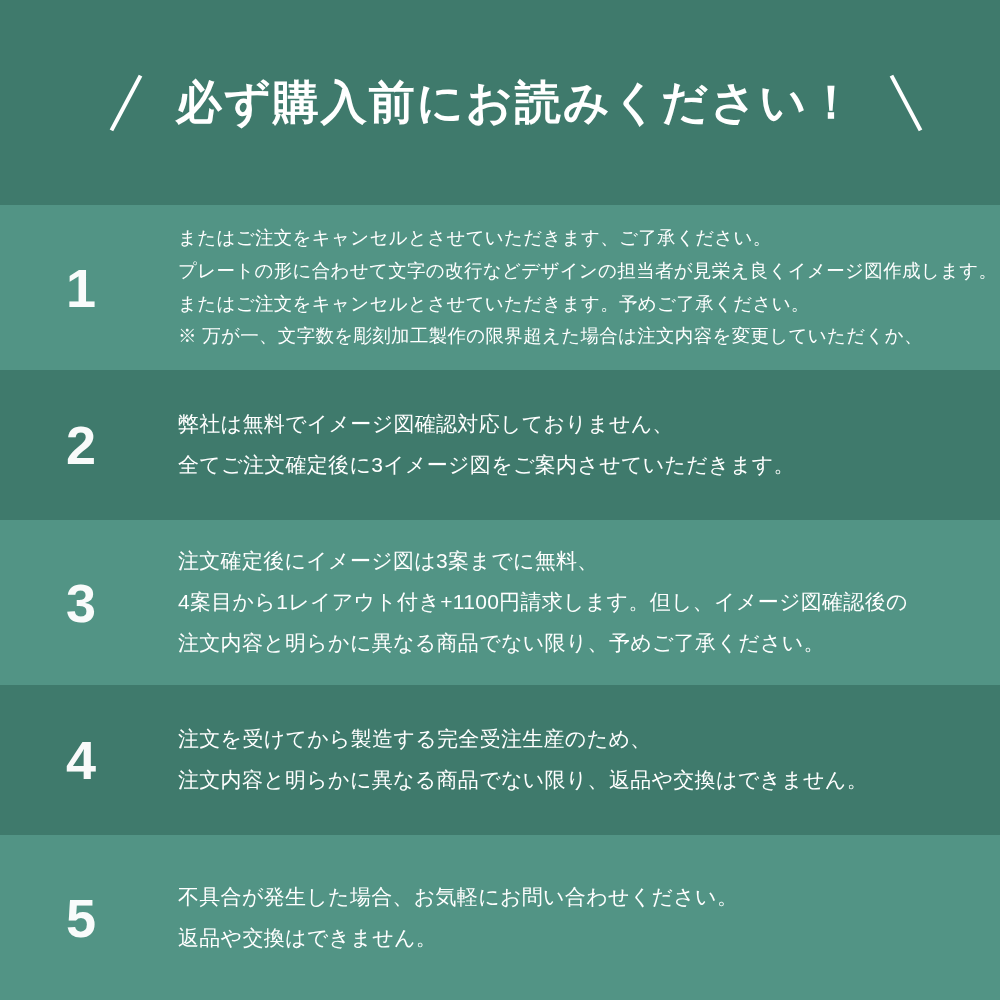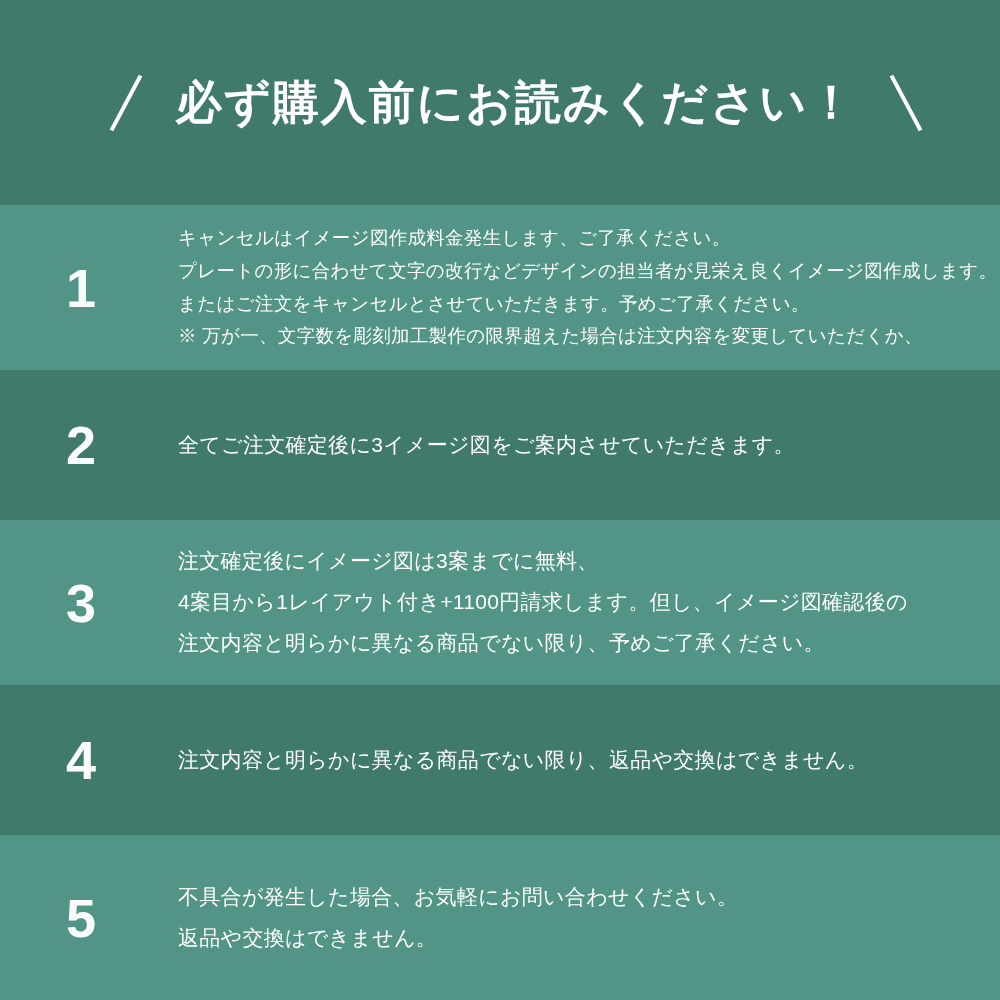--- a/index.html
+++ b/index.html
@@ -122,46 +122,48 @@
     <div class="header-inner">
       <span class="slash left"></span>
       <span class="header-title">必ず購入前にお読みください！</span>
       <span class="slash right"></span>
     </div>
   </div>
 
   <div class="row light row-1">
     <div class="row-num">1</div>
     <div class="row-body">
-      <span class="ln">キャンセルはイメージ図作成料金発生します、ご了承ください。</span>
+      <span class="ln">またはご注文をキャンセルとさせていただきます、ご了承ください。</span>
       <span class="ln">プレートの形に合わせて文字の改行などデザインの担当者が見栄え良くイメージ図作成します。</span>
       <span class="ln">またはご注文をキャンセルとさせていただきます。予めご了承ください。</span>
       <span class="ln">※ 万が一、文字数を彫刻加工製作の限界超えた場合は注文内容を変更していただくか、</span>
     </div>
   </div>
 
   <div class="row dark row-2">
     <div class="row-num">2</div>
     <div class="row-body">
+      <span class="ln">弊社は無料でイメージ図確認対応しておりません、</span>
       <span class="ln">全てご注文確定後に<b>3イメージ図</b>をご案内させていただきます。</span>
     </div>
   </div>
 
   <div class="row light row-3">
     <div class="row-num">3</div>
     <div class="row-body">
       <span class="ln">注文確定後にイメージ図は<b>3案</b>までに無料、</span>
       <span class="ln"><b>4案目から1レイアウト付き+1100円</b>請求します。但し、イメージ図確認後の</span>
       <span class="ln">注文内容と明らかに異なる商品でない限り、予めご了承ください。</span>
     </div>
   </div>
 
   <div class="row dark row-4">
     <div class="row-num">4</div>
     <div class="row-body">
+      <span class="ln">注文を受けてから製造する完全受注生産のため、</span>
       <span class="ln">注文内容と明らかに異なる商品でない限り、返品や交換はできません。</span>
     </div>
   </div>
 
   <div class="row light row-5">
     <div class="row-num">5</div>
     <div class="row-body">
       <span class="ln">不具合が発生した場合、お気軽にお問い合わせください。</span>
       <span class="ln">返品や交換はできません。</span>
     </div>

